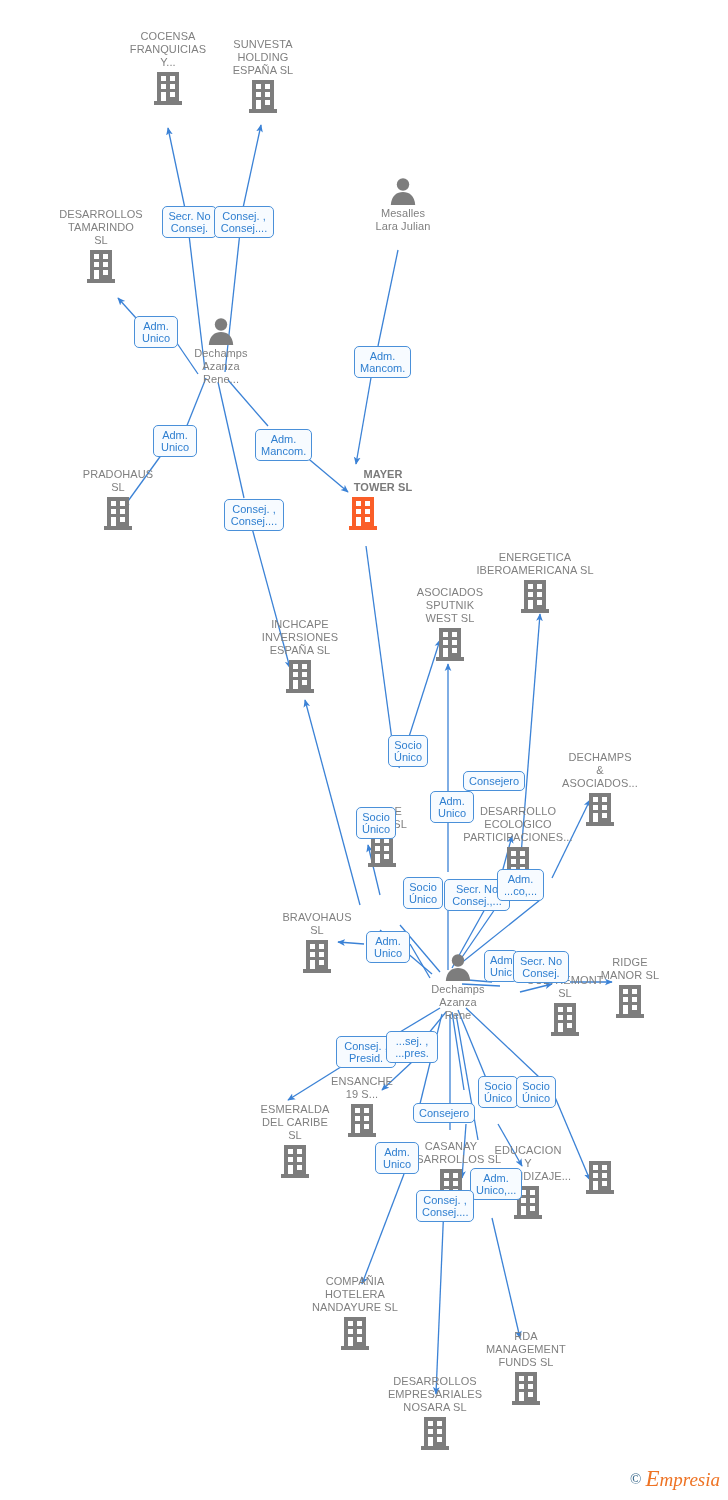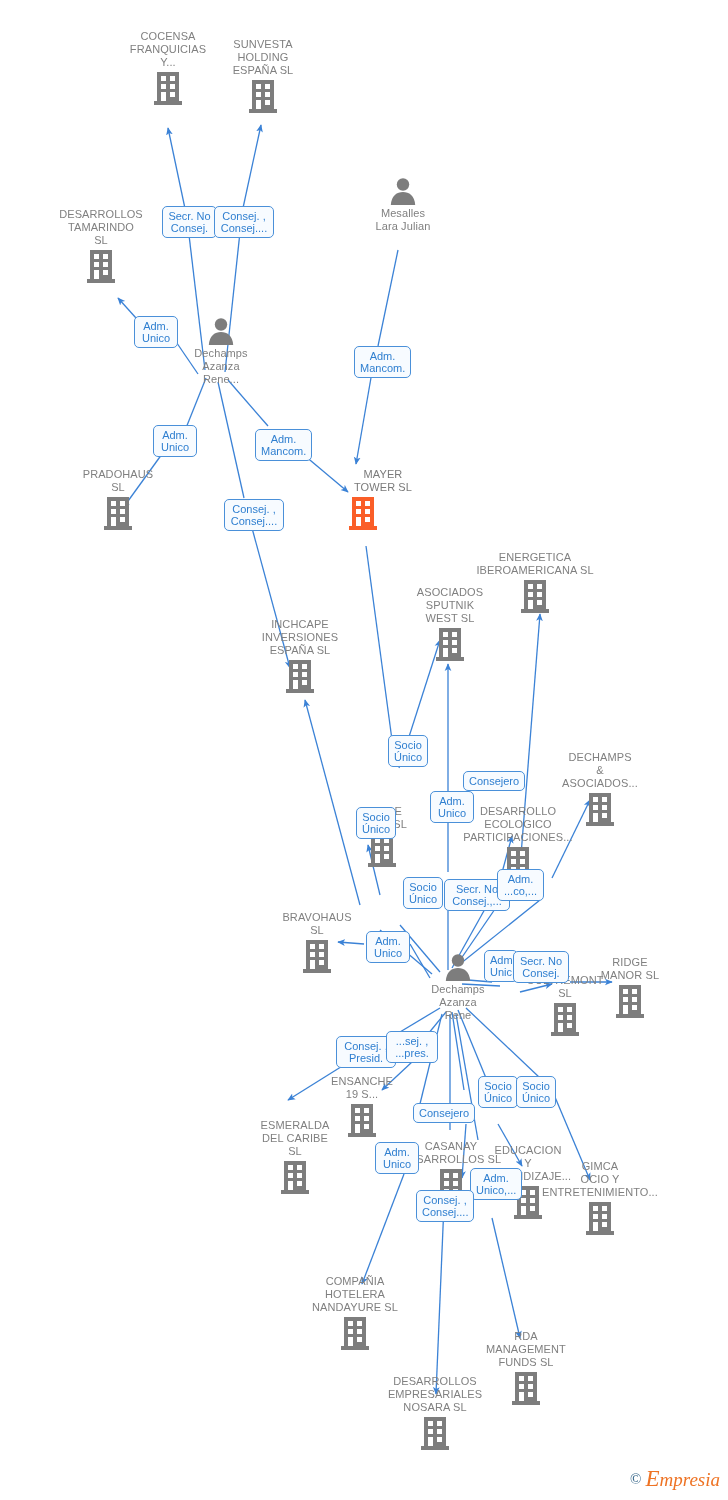--- a/index.html
+++ b/index.html
@@ -183,21 +183,21 @@
             <rect x="8" y="5" width="5" height="5" fill="#fff"></rect>
             <rect x="17" y="5" width="5" height="5" fill="#fff"></rect>
             <rect x="8" y="13" width="5" height="5" fill="#fff"></rect>
             <rect x="17" y="13" width="5" height="5" fill="#fff"></rect>
             <rect x="8" y="21" width="5" height="9" fill="#fff"></rect>
             <rect x="17" y="21" width="5" height="5" fill="#fff"></rect>
           </svg>
         </span>
       </div>
       <div class="node company" style="left: 303px; top: 468px;">
-        <div class="lbl" style="color: rgb(122, 122, 122); font-weight: normal; margin-left: 40px;">MAYER
+        <div class="lbl" style="color: rgb(122, 122, 122); font-weight: bold; margin-left: 40px;">MAYER
 TOWER  SL</div>
         <span class="ico">
           <svg width="30" height="36" viewBox="0 0 30 36" aria-hidden="true">
             <rect x="4" y="1" width="22" height="30" fill="#fa5e28"></rect>
             <rect x="1" y="30" width="28" height="4" fill="#fa5e28"></rect>
             <rect x="8" y="5" width="5" height="5" fill="#fff"></rect>
             <rect x="17" y="5" width="5" height="5" fill="#fff"></rect>
             <rect x="8" y="13" width="5" height="5" fill="#fff"></rect>
             <rect x="17" y="13" width="5" height="5" fill="#fff"></rect>
             <rect x="8" y="21" width="5" height="9" fill="#fff"></rect>
@@ -357,21 +357,21 @@
             <rect x="1" y="30" width="28" height="4" fill="#7d7d7d"></rect>
             <rect x="8" y="5" width="5" height="5" fill="#fff"></rect>
             <rect x="17" y="5" width="5" height="5" fill="#fff"></rect>
             <rect x="8" y="13" width="5" height="5" fill="#fff"></rect>
             <rect x="17" y="13" width="5" height="5" fill="#fff"></rect>
             <rect x="8" y="21" width="5" height="9" fill="#fff"></rect>
             <rect x="17" y="21" width="5" height="5" fill="#fff"></rect>
           </svg>
         </span>
       </div>
-      <div class="node company" style="left: 235px; top: 1103px; margin-top: 16px;">
+      <div class="node company" style="left: 235px; top: 1103px;">
         <div class="lbl">ESMERALDA
 DEL CARIBE
 SL</div>
         <span class="ico">
           <svg width="30" height="36" viewBox="0 0 30 36" aria-hidden="true">
             <rect x="4" y="1" width="22" height="30" fill="#7d7d7d"></rect>
             <rect x="1" y="30" width="28" height="4" fill="#7d7d7d"></rect>
             <rect x="8" y="5" width="5" height="5" fill="#fff"></rect>
             <rect x="17" y="5" width="5" height="5" fill="#fff"></rect>
             <rect x="8" y="13" width="5" height="5" fill="#fff"></rect>
@@ -424,23 +424,20 @@
             <rect x="8" y="5" width="5" height="5" fill="#fff"></rect>
             <rect x="17" y="5" width="5" height="5" fill="#fff"></rect>
             <rect x="8" y="13" width="5" height="5" fill="#fff"></rect>
             <rect x="17" y="13" width="5" height="5" fill="#fff"></rect>
             <rect x="8" y="21" width="5" height="9" fill="#fff"></rect>
             <rect x="17" y="21" width="5" height="5" fill="#fff"></rect>
           </svg>
         </span>
       </div>
       <div class="node company" style="left: 540px; top: 1160px;">
-        <div class="lbl">GIMCA
-OCIO Y
-ENTRETENIMIENTO...</div>
         <span class="ico">
           <svg width="30" height="36" viewBox="0 0 30 36" aria-hidden="true">
             <rect x="4" y="1" width="22" height="30" fill="#7d7d7d"></rect>
             <rect x="1" y="30" width="28" height="4" fill="#7d7d7d"></rect>
             <rect x="8" y="5" width="5" height="5" fill="#fff"></rect>
             <rect x="17" y="5" width="5" height="5" fill="#fff"></rect>
             <rect x="8" y="13" width="5" height="5" fill="#fff"></rect>
             <rect x="17" y="13" width="5" height="5" fill="#fff"></rect>
             <rect x="8" y="21" width="5" height="9" fill="#fff"></rect>
             <rect x="17" y="21" width="5" height="5" fill="#fff"></rect>

